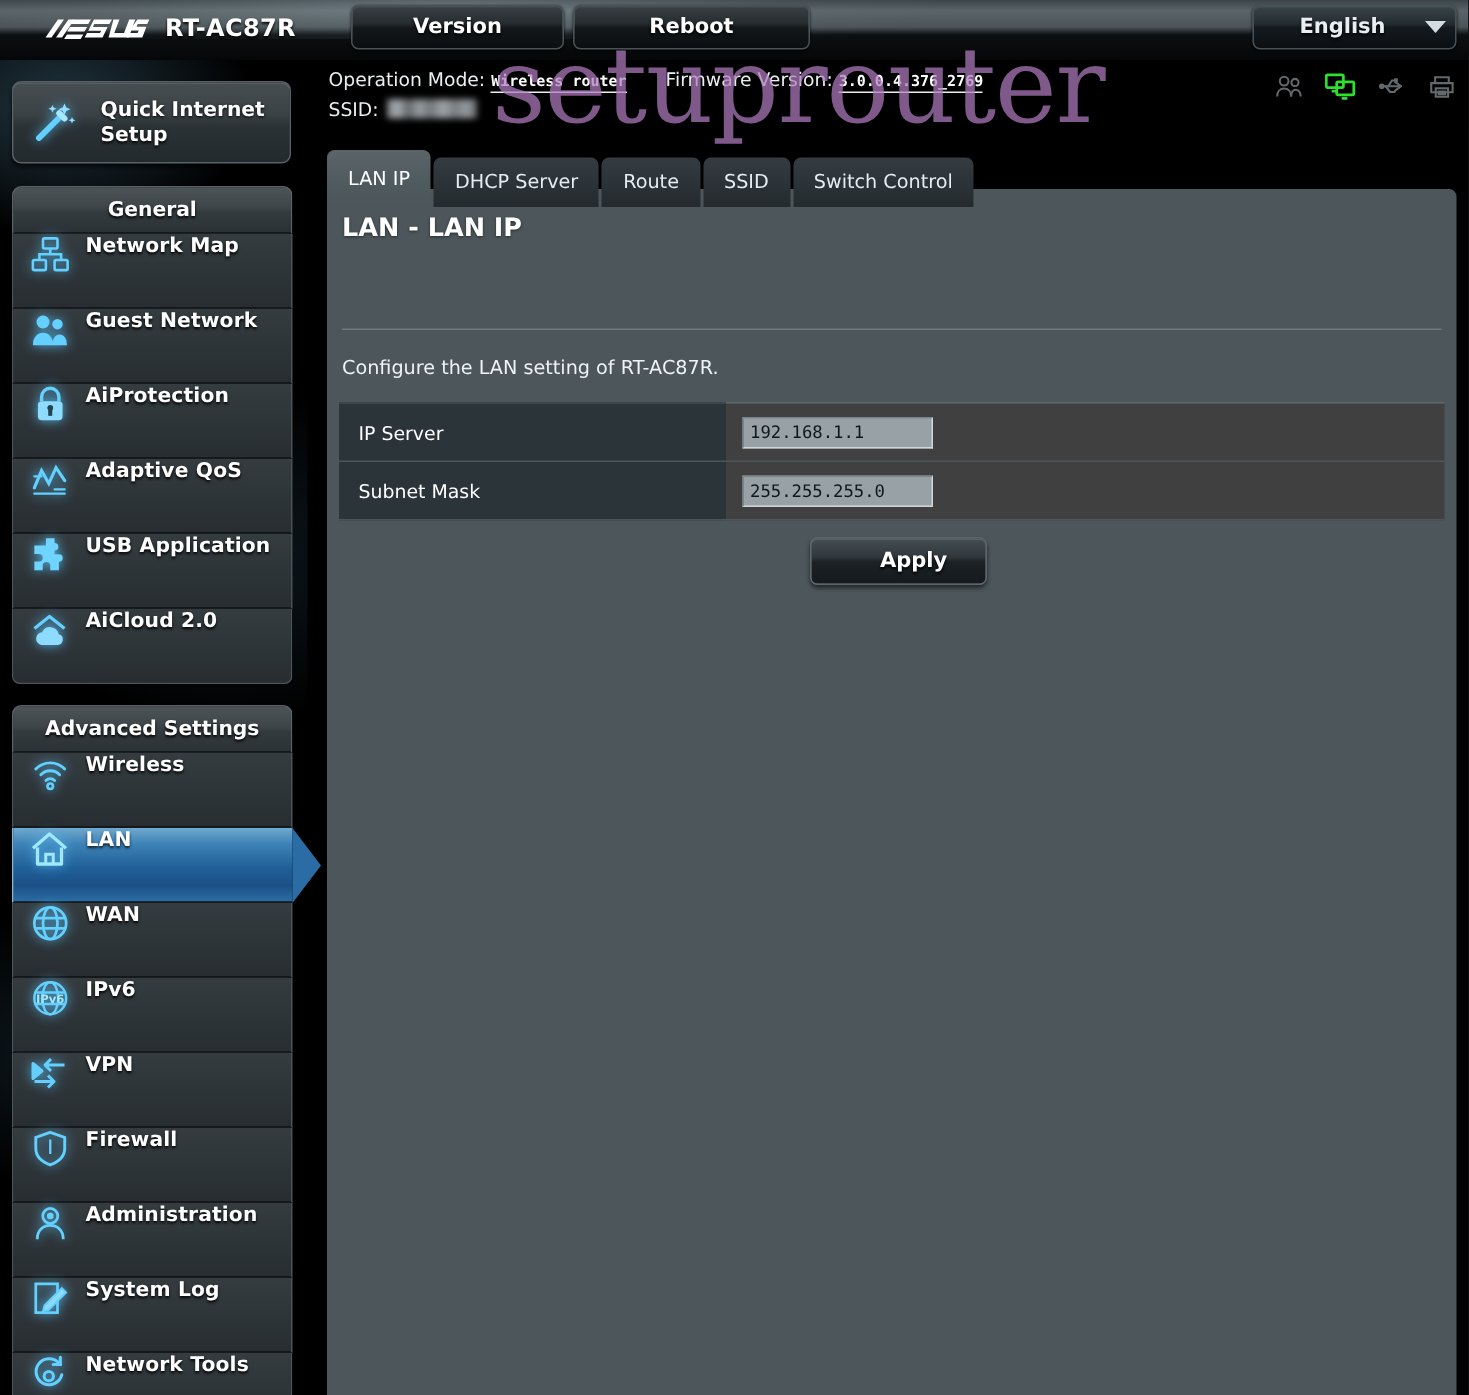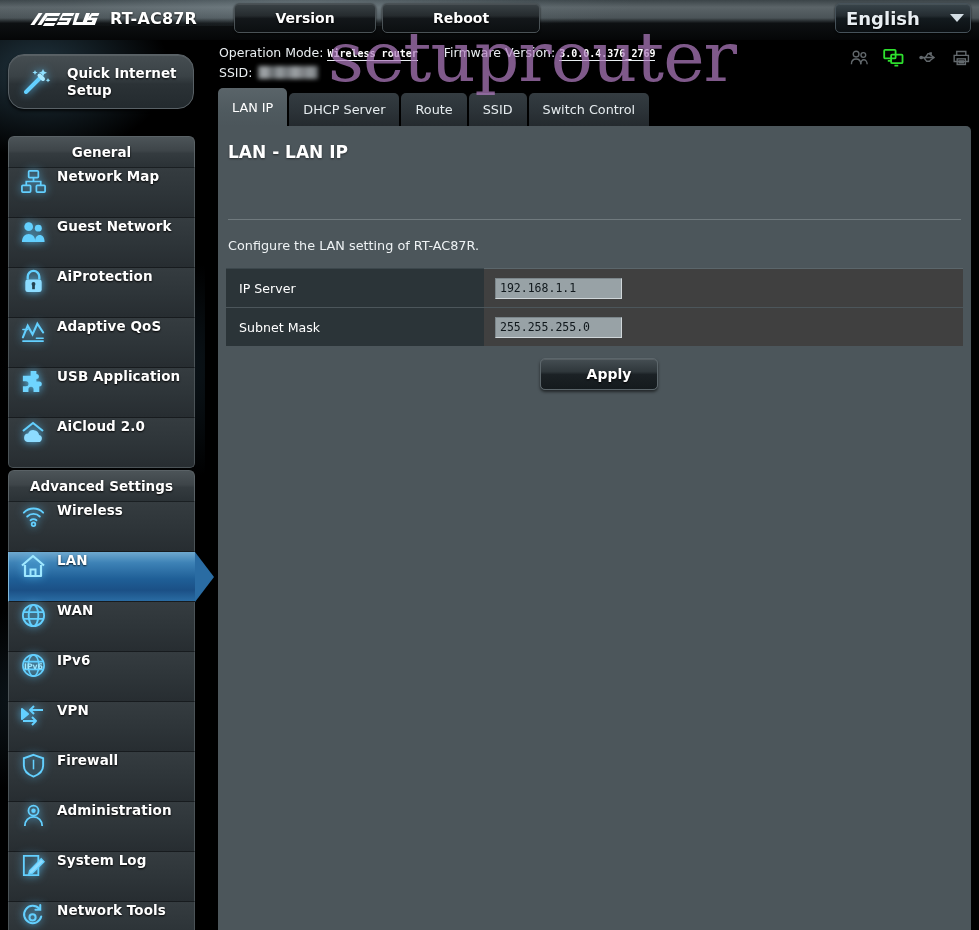--- a/index.html
+++ b/index.html
@@ -77,22 +77,22 @@
     right: 8px; top: 3px;
     width: 136px; height: 30px;
     border-radius: 5px;
     background: linear-gradient(to bottom, #39454b 0%, #242c31 42%, #131a1e 52%, #0b0f12 100%);
     border: 1px solid #46525a;
     box-shadow: 0 1px 2px rgba(0,0,0,.8), inset 0 1px 0 rgba(255,255,255,.07);
     display: flex; align-items: center;
     cursor: pointer;
   }
   .lang-label {
-    flex: 1; text-align: left;
-    color: #e8eef2; font-size: 18px; font-weight: bold;
+    flex: 1; text-align: center;
+    color: #e8eef2; font-size: 14px; font-weight: bold;
     text-shadow: 0 1px 2px #000;
     padding-left: 10px;
   }
   .lang-caret {
     width: 26px; display: flex; align-items: center; justify-content: center;
   }
   .caret-tri {
     width: 0; height: 0;
     border-left: 7px solid transparent;
     border-right: 7px solid transparent;
@@ -113,21 +113,21 @@
       radial-gradient(ellipse 180px 120px at 40px 30px, rgba(60,95,115,.55), rgba(0,0,0,0) 72%),
       radial-gradient(ellipse 200px 150px at 150px 330px, rgba(40,70,90,.35), rgba(0,0,0,0) 75%),
       radial-gradient(ellipse 160px 120px at 30px 660px, rgba(40,70,90,.30), rgba(0,0,0,0) 75%);
     pointer-events: none;
   }
 
   .qis-btn {
     position: absolute;
     left: 8px; top: 14px;
     width: 186px; height: 55px;
-    border-radius: 16px;
+    border-radius: 6px;
     background: linear-gradient(to bottom, #464e52 0%, #3a4246 40%, #2b3236 55%, #232a2e 100%);
     border: 1px solid #596166;
     box-shadow: 0 2px 3px rgba(0,0,0,.7), inset 0 1px 0 rgba(255,255,255,.10);
     display: flex; align-items: center;
     cursor: pointer;
   }
   .qis-label {
     color: #ffffff; font-size: 13.5px; font-weight: bold;
     line-height: 17px;
     text-shadow: 0 1px 2px #000;
@@ -232,21 +232,21 @@
   }
   .hdr-icons {
     position: absolute;
     right: 8px; top: 8px;
     display: flex; align-items: center; gap: 14px;
   }
 
   
   .tabs {
     position: absolute;
-    left: 8px; top: 48px;
+    left: 8px; top: 60px;
     height: 38px;
     display: flex; align-items: flex-end;
     z-index: 12;
   }
   .tab {
     height: 33px;
     padding: 0 14px;
     display: flex; align-items: center;
     color: #e6ecef;
     font-size: 12.8px;
@@ -398,21 +398,21 @@
             <path d="M27 11 l.7 1.5 1.6.7 -1.6.7 -.7 1.5 -.7-1.5 -1.6-.7 1.6-.7 Z"></path>
           </g>
         </svg>
       </div>
       <div class="qis-label">
         <span>Quick Internet</span><br>
         <span>Setup</span>
       </div>
     </div>
 
-    <div class="side-group" style="top:96px;">
+    <div class="side-group" style="top:84px;">
       <div class="group-head">General</div>
 
       <div class="side-item">
         <div class="ico">
           <svg class="gicon" width="27" height="27" viewBox="0 0 28 28">
             <g fill="none" stroke="#63d0ff" stroke-width="1.8">
               <rect x="9" y="3" width="10" height="7" rx="1"></rect>
               <rect x="2" y="18" width="9" height="7" rx="1"></rect>
               <rect x="17" y="18" width="9" height="7" rx="1"></rect>
               <path d="M14 10 v4 M6.5 18 v-4 H21.5 v4"></path>

